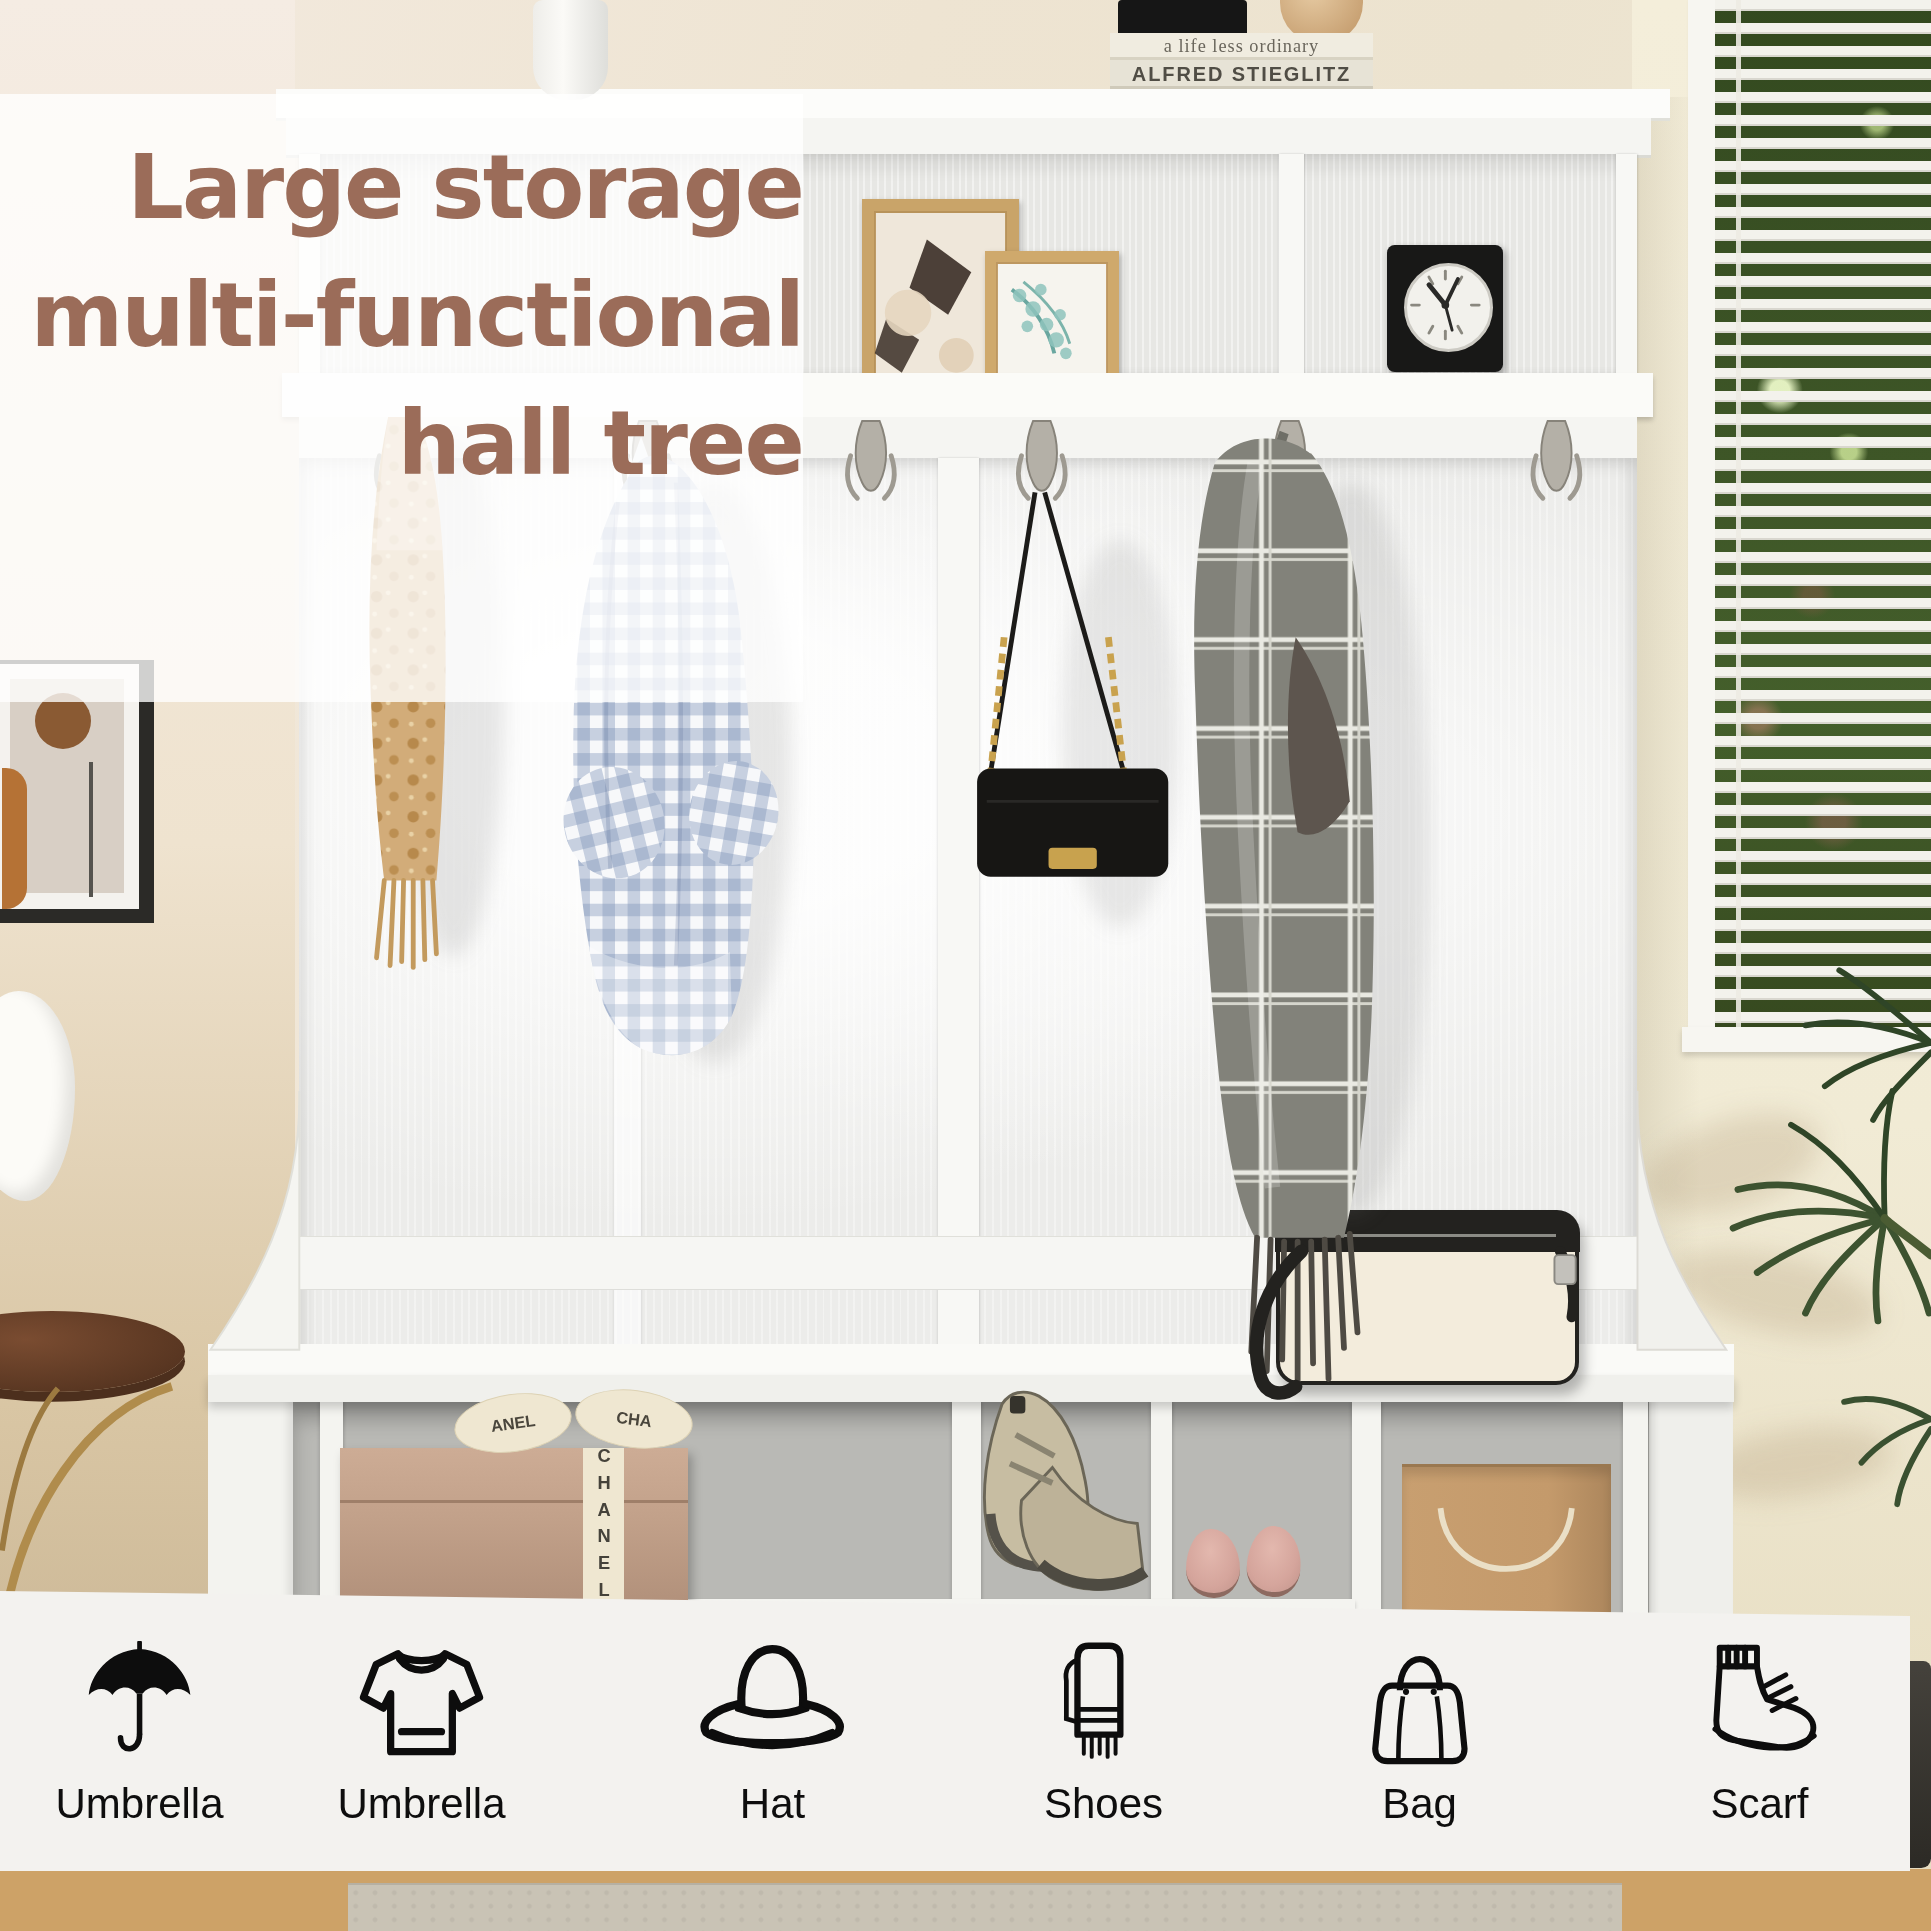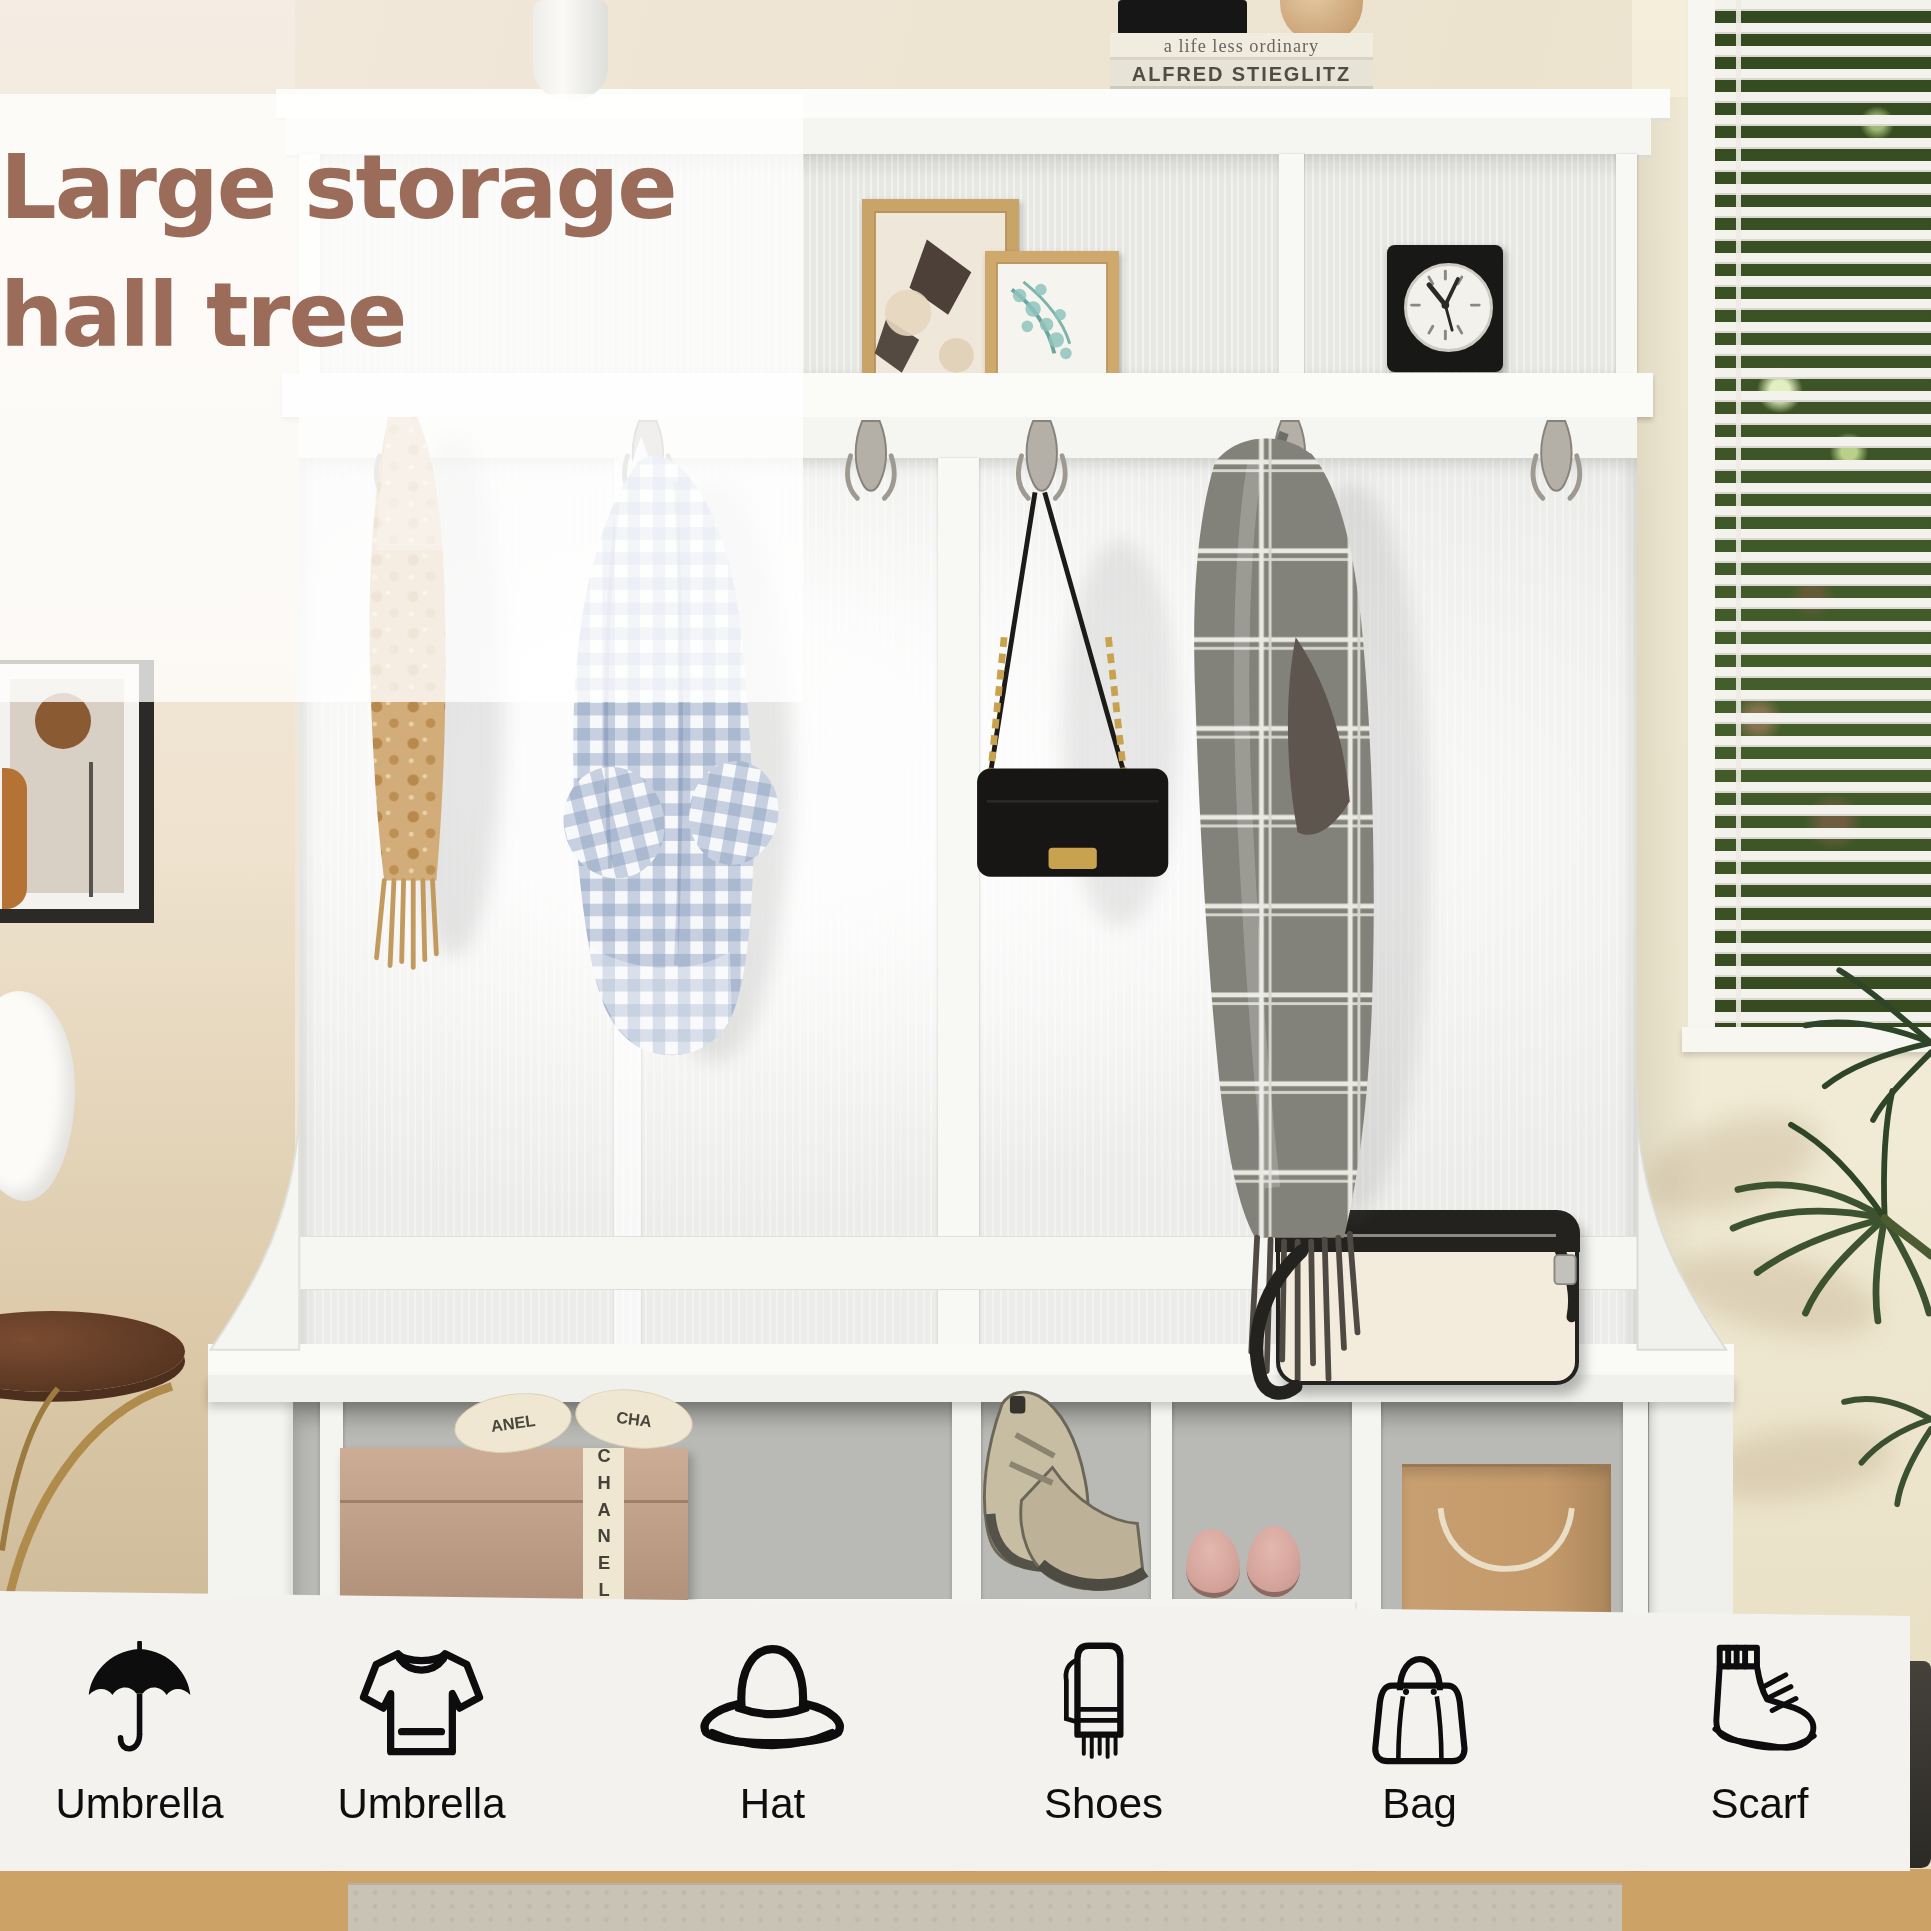--- a/index.html
+++ b/index.html
@@ -102,21 +102,21 @@
   .paper-bag{left:1402px;top:1464px;width:209px;height:170px;background:linear-gradient(90deg,#c89f70 0%,#c49a6b 70%,#ac865c 100%);
     border-top:3.9px solid #9a7850;box-shadow:inset 0 7.7px 9.7px rgba(0,0,0,.12);}
   .flat{background:radial-gradient(ellipse at 45% 35%,#e3b8ae,#d5a59c 60%,#c1948b);border-radius:46% 54% 48% 52%/60% 60% 42% 42%;
     border-bottom:5.8px solid #8d6a60;}
   .crossbag{left:1276px;top:1211px;width:295px;height:166px;background:#f3ecdc;border:4.8px solid #23221f;border-radius:23px;box-shadow:5.8px 9.7px 11.6px rgba(0,0,0,.25);}
   .crossbag-band{position:absolute;left:-4.8px;top:-4.8px;width:305px;height:42px;background:#23221f;border-radius:23px 23px 0 0;}
   .crossbag-zip{position:absolute;left:19.3px;top:19.3px;width:257px;height:2.9px;background:#8b8b85;}
 
   
   .overlay{left:0;top:94px;width:803px;height:608px;background:rgba(255,255,255,.78);
-    display:flex;flex-direction:column;align-items:flex-start;padding-top:29px;box-sizing:border-box;}
+    display:flex;flex-direction:column;align-items:flex-end;padding-top:29px;box-sizing:border-box;}
   .overlay .tline{font-family:"DejaVu Sans",sans-serif;font-weight:800;font-size:89px;line-height:1.44;
     color:#9b6c59;letter-spacing:-1.9px;white-space:nowrap;}
 
   
   .iconbar{left:0;top:1591px;width:1910px;height:280px;background:#f3f2ef;
     clip-path:polygon(0 0,100% 25px,100% 100%,0 100%);box-shadow:0 9.7px 13.5px rgba(0,0,0,.2);}
   .fb-item{position:absolute;top:50px;width:251px;display:flex;flex-direction:column;align-items:center;}
   .fb-item svg{height:127px;}
   .fb-label{margin-top:11.6px;font-size:42px;color:#0e0e0e;font-family:"Liberation Sans",sans-serif;}
 </style>
@@ -418,20 +418,21 @@
         <path d="M2000,1470 C1965,1450 1935,1445 1910,1452"></path>
         <path d="M2000,1470 C1970,1480 1945,1495 1928,1515"></path>
         <path d="M2000,1480 C1980,1510 1968,1535 1965,1558"></path>
       </g>
       <path d="M2000,1300 C1978,1282 1960,1270 1952,1262" stroke="#4b5c33" stroke-width="9"></path>
     </g>
   </svg>
 
   <div class="abs overlay">
     <div class="tline">Large storage</div>
+    <div class="tline">multi-functional</div>
     <div class="tline">hall tree</div>
   </div>
 
   <div class="abs iconbar">
 
     <div class="fb-item" style="left:0px;margin-left:14px;">
       <svg viewBox="0 0 140 160">
         <path d="M70,2 L70,14" stroke="#0d0d0d" stroke-width="6" stroke-linecap="round"></path>
         <path d="M70,10 C30,12 8,44 6,68 C16,58 28,58 36,68 C44,56 58,56 66,66 L74,66 C82,56 96,56 104,68 C112,58 124,58 134,68 C132,44 110,12 70,10 Z" fill="#0d0d0d"></path>
         <path d="M70,66 L70,118" stroke="#0d0d0d" stroke-width="7"></path>

